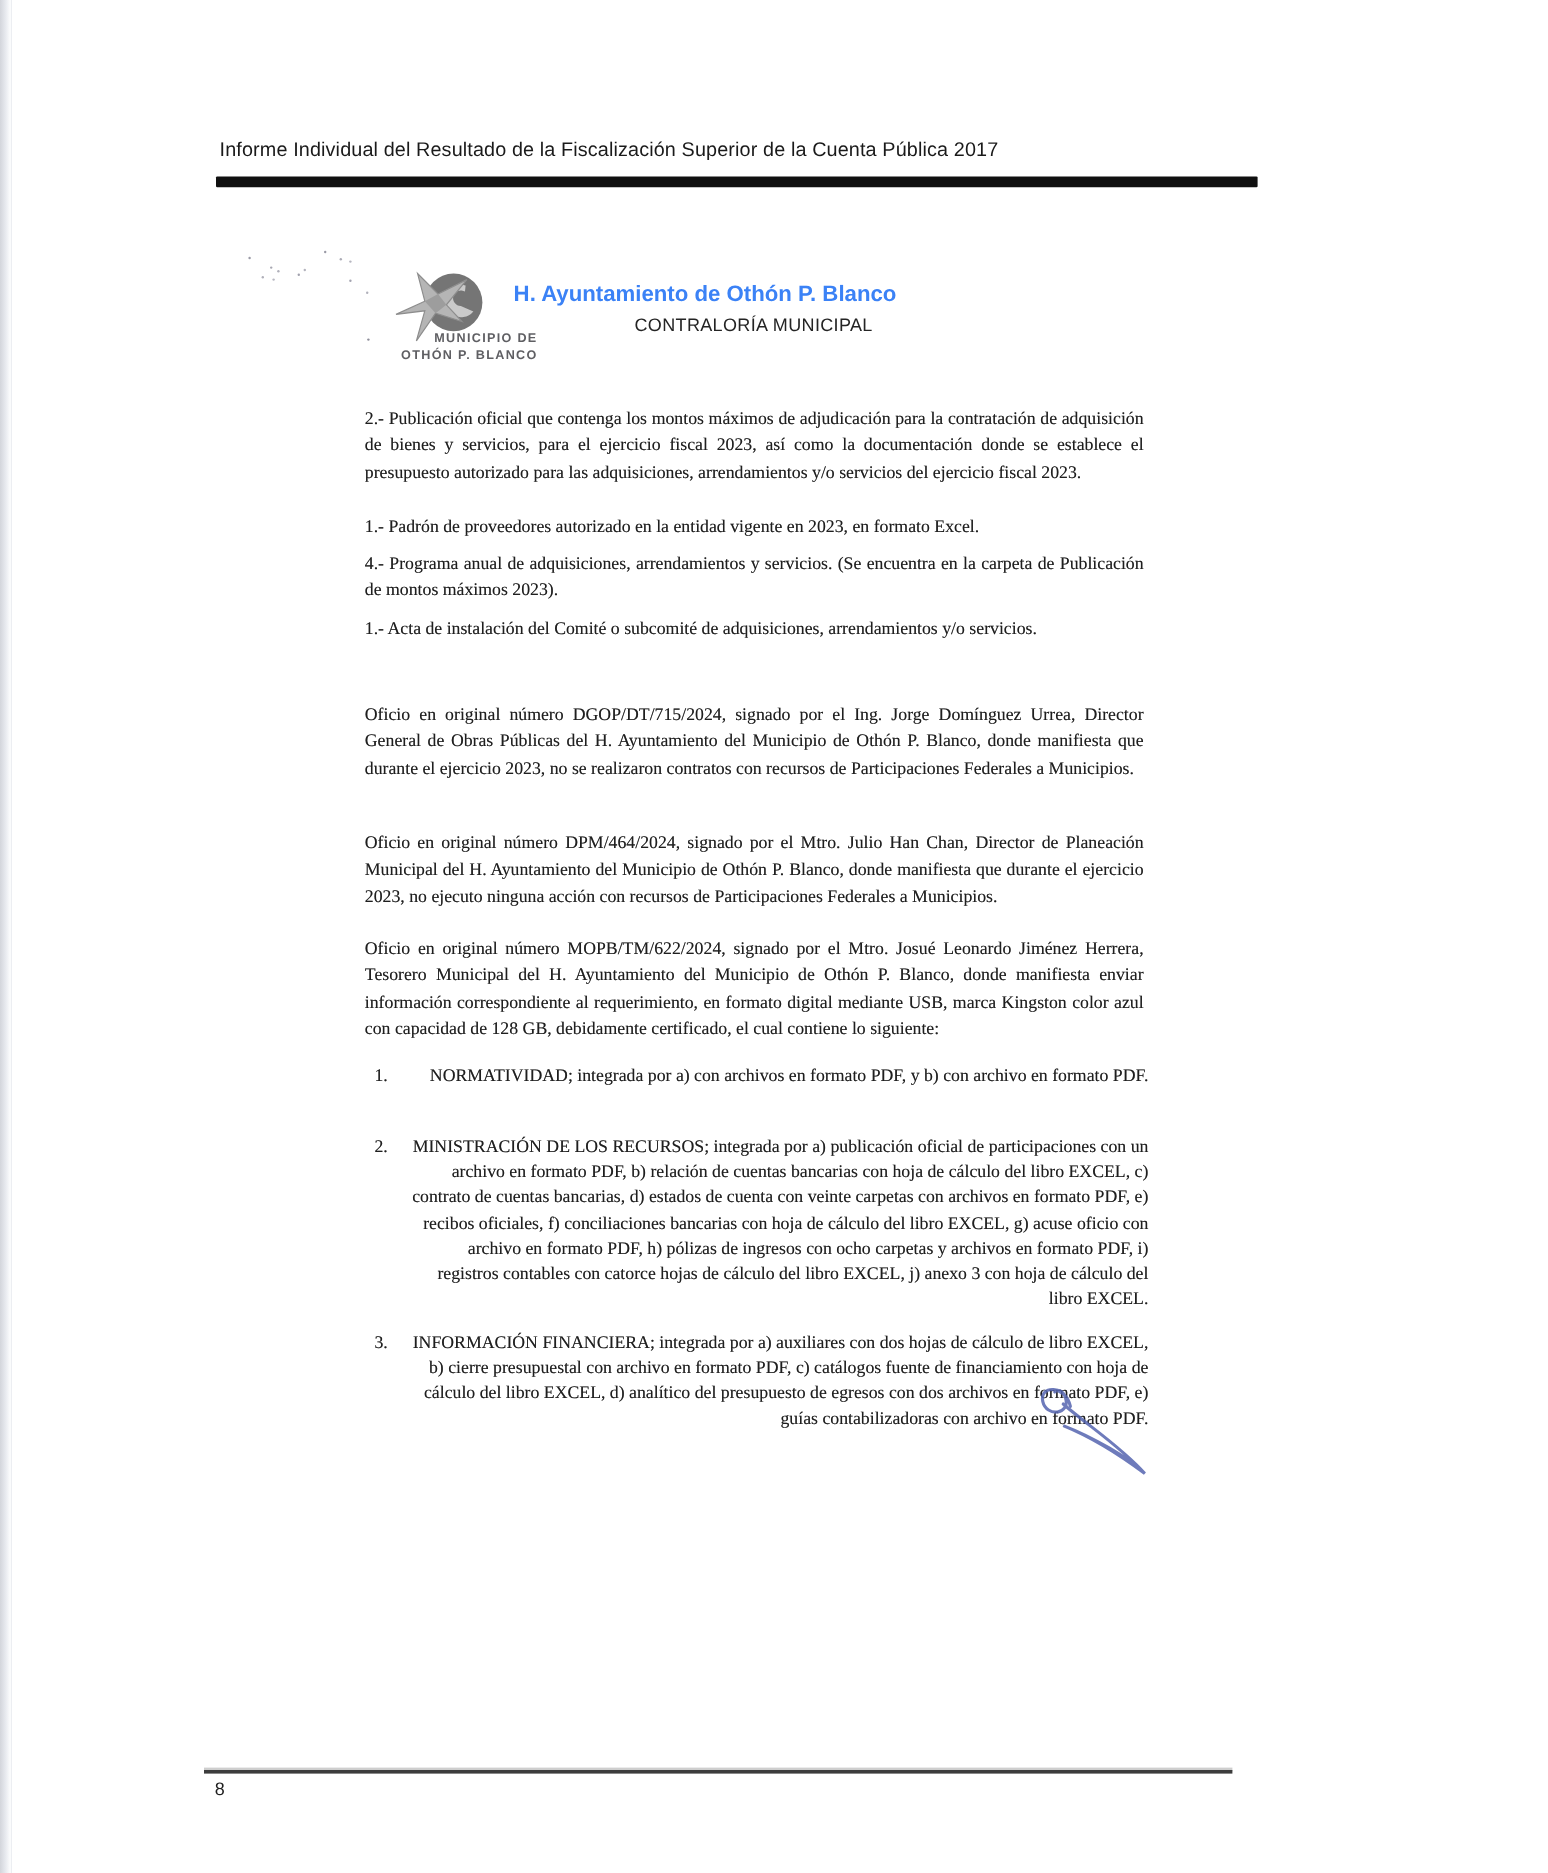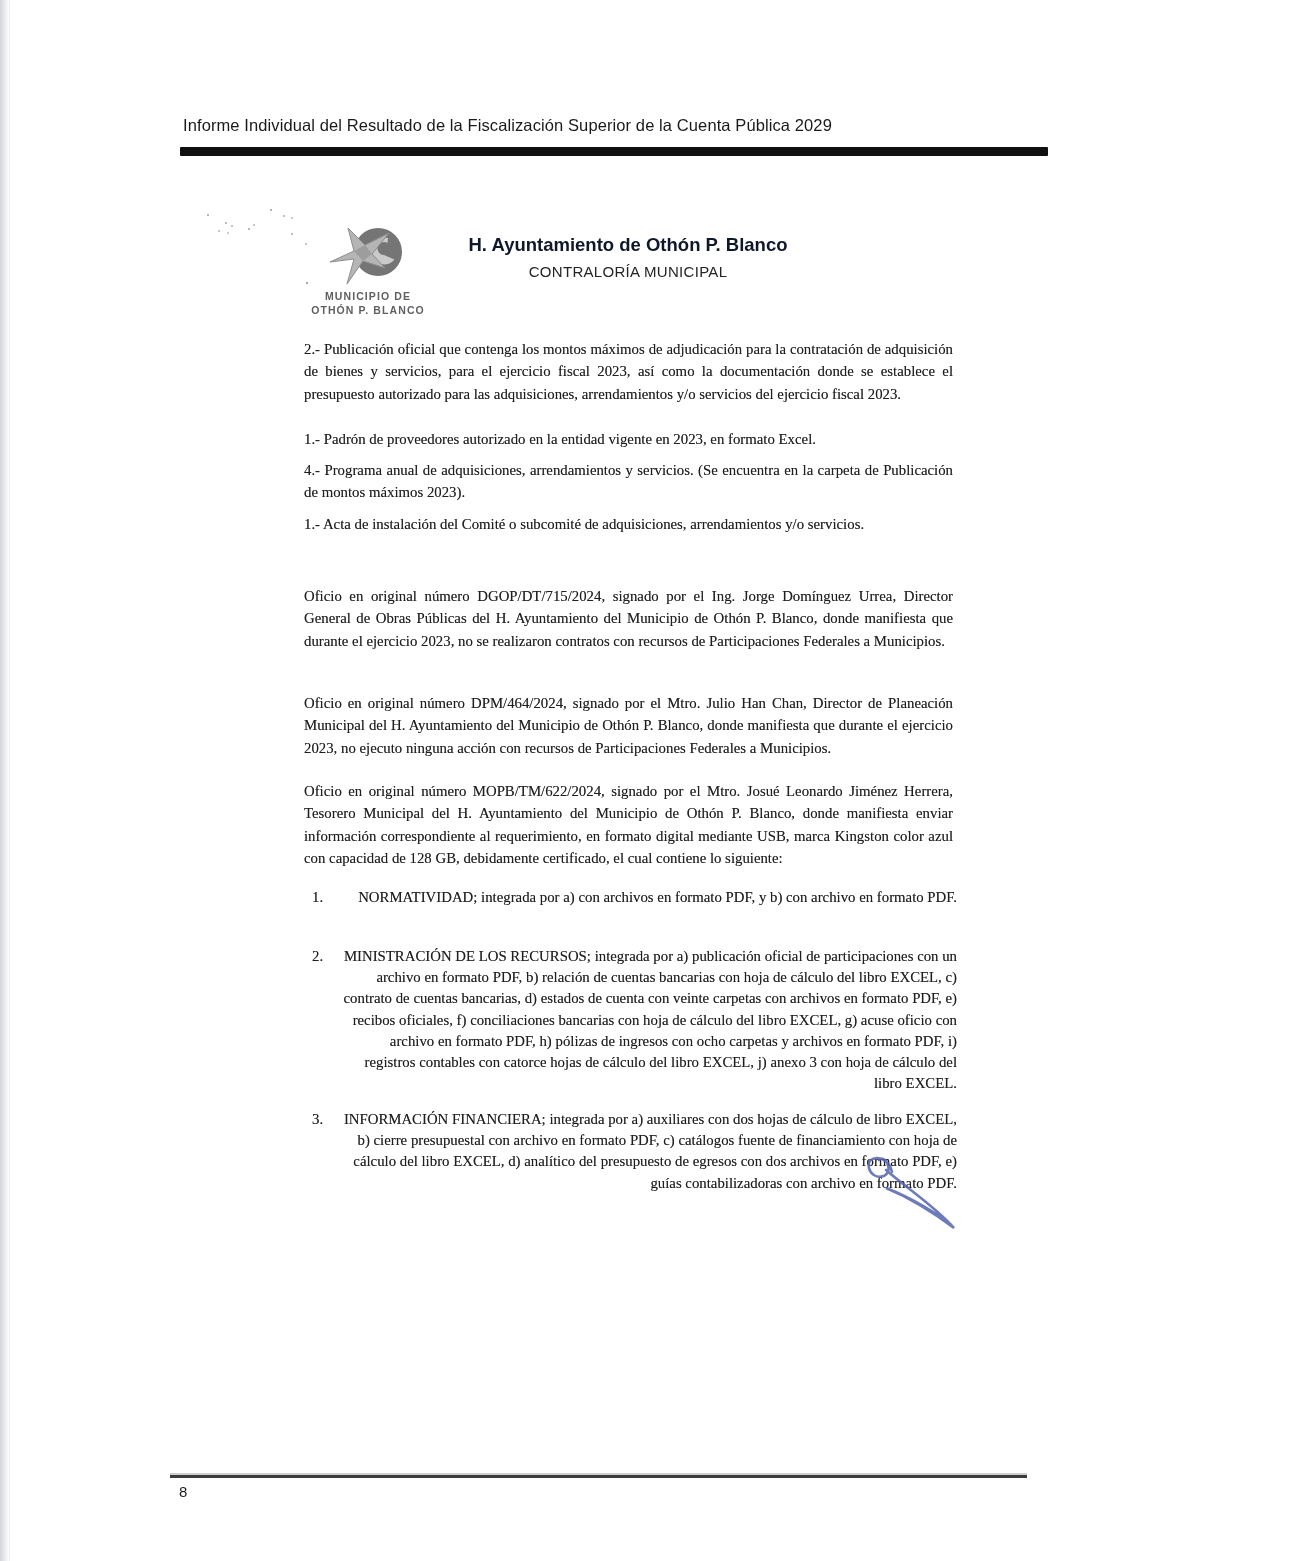--- a/index.html
+++ b/index.html
@@ -24,27 +24,27 @@
   .speckles{
     position:absolute;left:207px;top:214px;width:2px;height:2px;border-radius:50%;
     background:#9a9aa6;
     box-shadow:18px 8px 0 #a8a8b2, 24px 11px 0 #b0b0ba, 41px 14px 0 #a0a0ac,
       46px 10px 0 #b4b4be, 63px -5px 0 #9a9aa6, 76px 1px 0 #acacb6,
       84px 3px 0 #b6b6c0, 11px 16px 0 #b0b0ba, 20px 18px 0 #b8b8c2,
       84px 19px 0 #a4a4b0, 98px 29px 0 #b0b0ba, 99px 68px 0 #8e8e9a;
   }
   .logo-wrap{position:absolute;left:326px;top:224px;width:96px;height:64px;}
   .logo-caption{
-    position:absolute;left:288px;top:290px;width:160px;text-align:center;
+    position:absolute;left:288px;top:276px;width:160px;text-align:right;
     font-family:"Liberation Sans", sans-serif;font-weight:bold;color:#5f5f63;
     font-size:10.5px;letter-spacing:1.1px;line-height:13.5px;
   }
   .letterhead-entity{
-    position:absolute;left:428px;top:234px;width:400px;text-align:center;
-    font-family:"Liberation Sans", sans-serif;font-weight:bold;font-size:18.5px;color:#0f172a;
+    position:absolute;left:428px;top:234px;width:400px;
+    font-family:"Liberation Sans", sans-serif;font-weight:bold;font-size:18.5px;color:#3b82f6;
   }
   .letterhead-office{
     position:absolute;left:428px;top:263px;width:400px;text-align:center;
     font-family:"Liberation Sans", sans-serif;font-weight:normal;font-size:15px;color:#242424;
     letter-spacing:.3px;
   }
   .para{
     position:absolute;left:304px;width:649px;margin:0;
     font-size:14.8px;line-height:22.4px;text-align:justify;
     text-shadow:0 0 .4px rgba(20,20,20,.5);
@@ -64,21 +64,21 @@
   .page-number{
     position:absolute;left:179px;top:1483px;
     font-family:"Liberation Sans", sans-serif;font-size:15px;color:#1f1f1f;
   }
 </style>
 </head>
 <body>
 
 <div class="page-edge"></div>
 
-<div class="report-header">Informe Individual del Resultado de la Fiscalización Superior de la Cuenta Pública 2029</div>
+<div class="report-header">Informe Individual del Resultado de la Fiscalización Superior de la Cuenta Pública 2017</div>
 <div class="header-bar"></div>
 
 <div class="speckles"></div>
 
 <div class="logo-wrap">
   <svg width="96" height="64" viewBox="0 0 96 64" xmlns="http://www.w3.org/2000/svg">
     <circle cx="52" cy="28" r="24" fill="#757575"></circle>
     <path d="M62 14 a13.5 13.5 0 1 0 6.5 21.5 l-10.5 -4.5 a6.5 6.5 0 1 1 3.5 -12 z" fill="#cfcfcf" opacity="0.95"></path>
     <path d="M4 38 L28 27 L22 4 L39 21 L63 9 L46 30 L59 44 L37 37 L21 60 L28 35 Z" fill="#b5b5b5" stroke="#8d8d8d" stroke-width="1"></path>
     <path d="M28 27 L39 21 L46 30 L37 37 Z" fill="#9d9d9d"></path>

